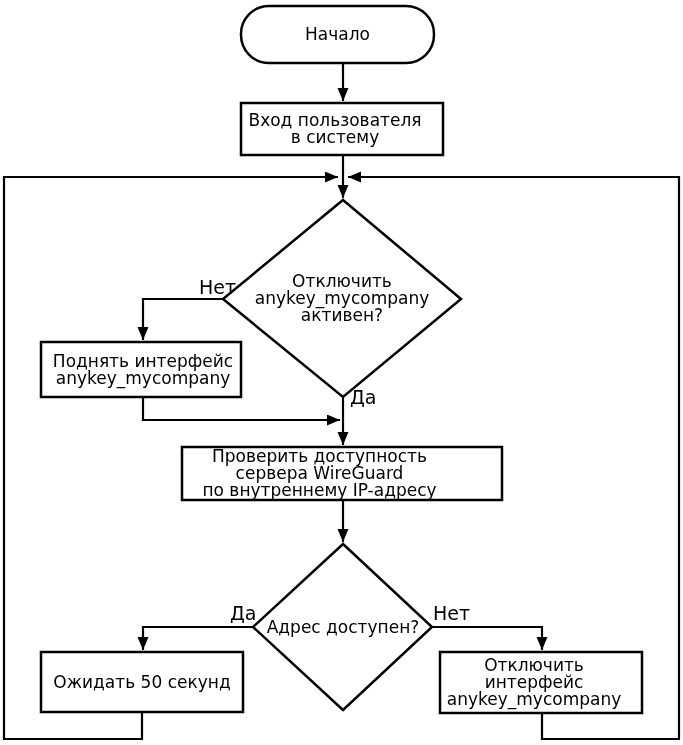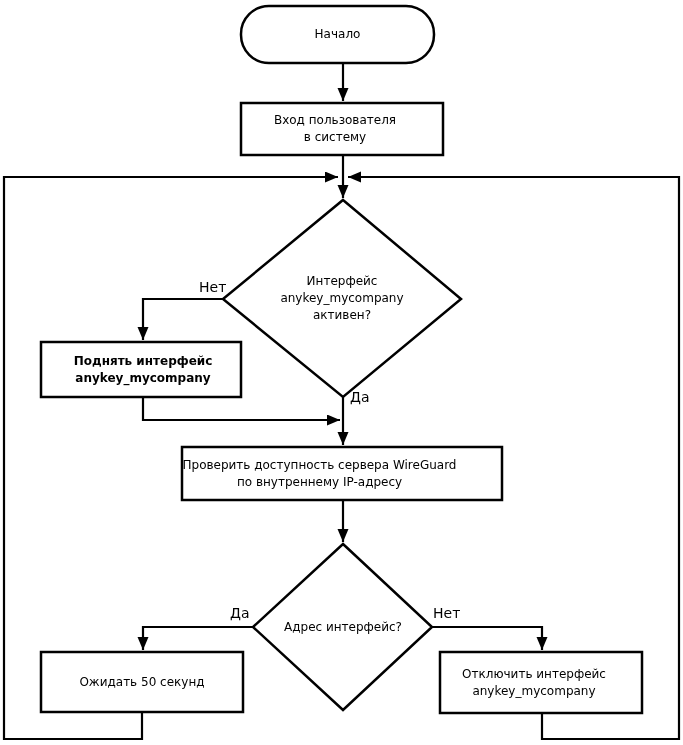--- a/index.html
+++ b/index.html
@@ -21,27 +21,27 @@
     left: 0;
     top: 0;
   }
   .node-label {
     position: absolute;
     display: flex;
     align-items: center;
     justify-content: center;
     text-align: center;
     white-space: pre-line;
-    font-size: 12px;
+    font-size: 17px;
     line-height: 17px;
     pointer-events: none;
   }
   .edge-label {
     position: absolute;
-    font-size: 14px;
+    font-size: 19px;
     line-height: 15px;
     pointer-events: none;
   }
 </style>
 </head>
 <body>
 
 <div class="canvas">
 
   <svg width="683" height="745" viewBox="0 0 683 745">
@@ -74,31 +74,31 @@
       <rect x="41" y="652" width="202" height="60"></rect>
       <rect x="440" y="652" width="202" height="61"></rect>
     </g>
   </svg>
 
   <div class="node-label" style="left:241px; top:6px; width:193px; height:57px;">Начало</div>
 
   <div class="node-label" style="left:234px; top:103px; width:202px; height:52px;">Вход пользователя
 в систему</div>
 
-  <div class="node-label" style="left:223px; top:200px; width:238px; height:197px;">Интерфейс
+  <div class="node-label" style="left:223px; top:200px; width:238px; height:197px;">Отключить
 anykey_mycompany
 активен?</div>
 
-  <div class="node-label" style="left:41px; top:342px; width:204px; height:55px;font-weight:bold;">Поднять интерфейс
+  <div class="node-label" style="left:41px; top:342px; width:204px; height:55px;">Поднять интерфейс
 anykey_mycompany</div>
 
   <div class="node-label" style="left:182px; top:447px; width:275px; height:53px;">Проверить доступность сервера WireGuard
 по внутреннему IP-адресу</div>
 
-  <div class="node-label" style="left:253px; top:544px; width:180px; height:166px;">Адрес интерфейс?</div>
+  <div class="node-label" style="left:253px; top:544px; width:180px; height:166px;">Адрес доступен?</div>
 
   <div class="node-label" style="left:41px; top:652px; width:202px; height:60px;">Ожидать 50 секунд</div>
 
   <div class="node-label" style="left:440px; top:652px; width:188px; height:61px;">Отключить интерфейс
 anykey_mycompany</div>
 
   <div class="edge-label" style="left:199px; top:280px;">Нет</div>
 
   <div class="edge-label" style="left:350px; top:390px;">Да</div>
 

